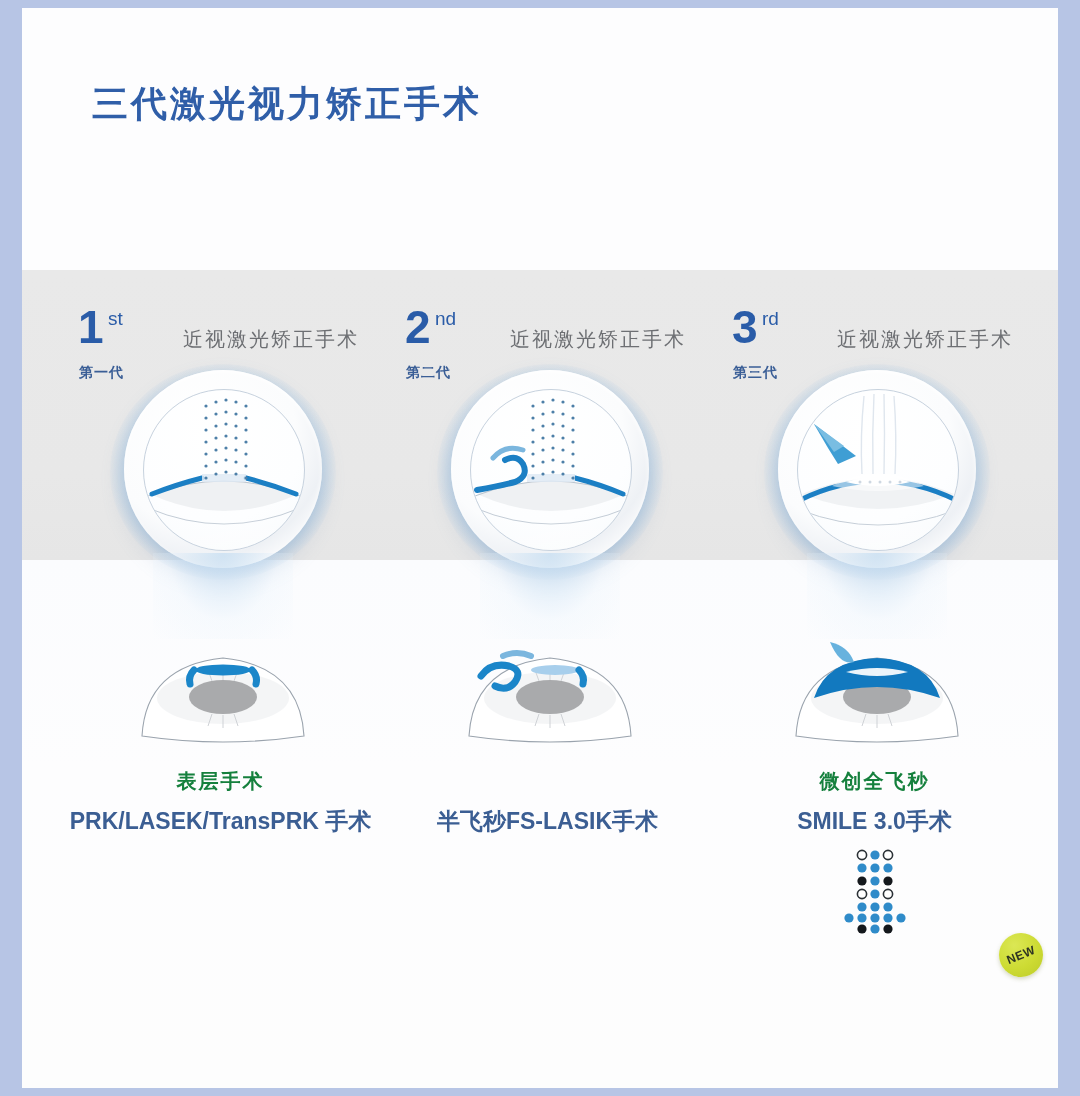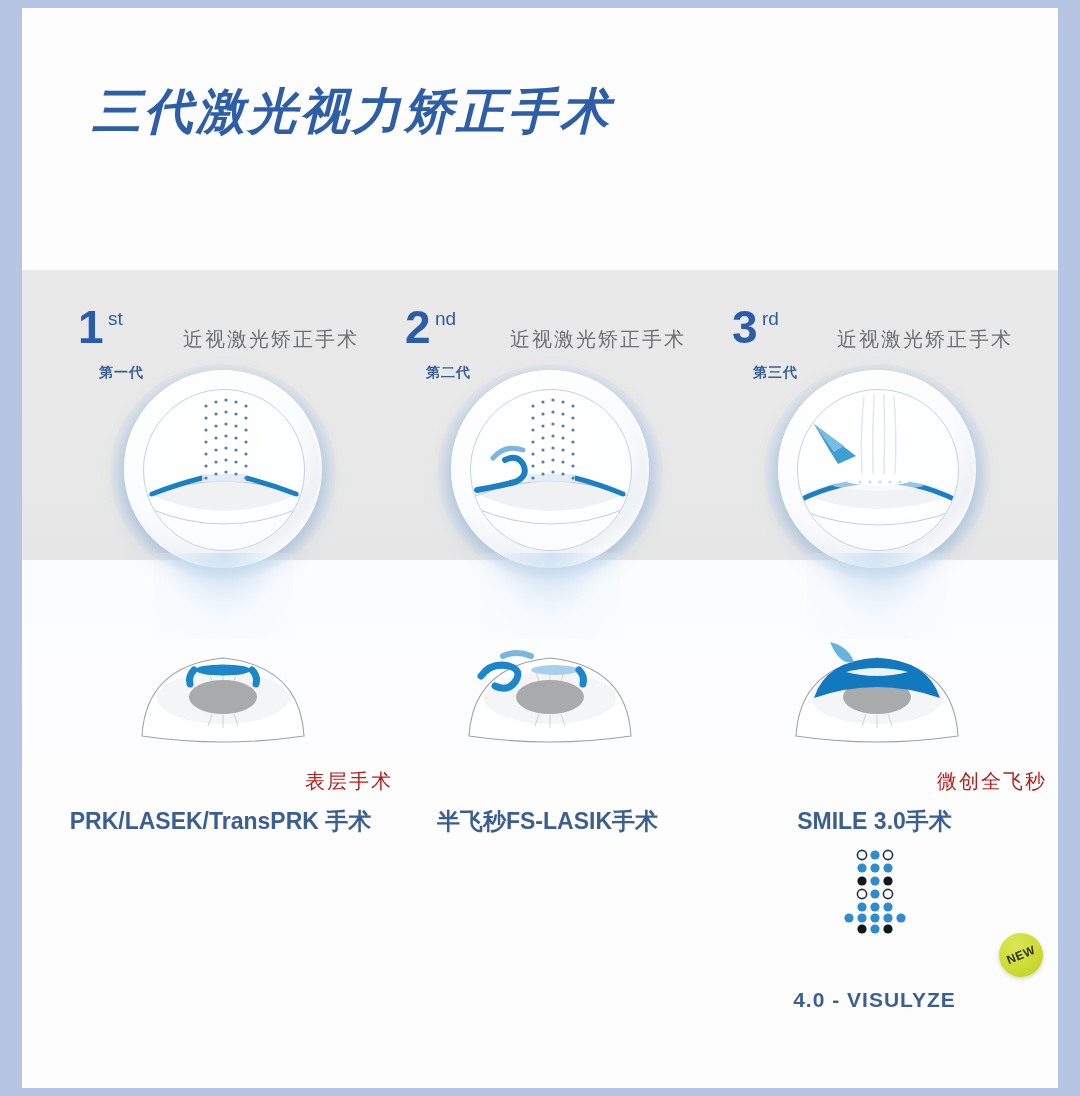--- a/index.html
+++ b/index.html
@@ -12,33 +12,33 @@
 
   
   #band{position:absolute;left:0;top:262px;width:1036px;height:290px;
         background:linear-gradient(180deg,#e9e9e9 0%,#e8e8e8 70%,#e6e6e6 100%);}
 
   
   #wash{position:absolute;left:0;top:552px;width:1036px;height:528px;
         background:linear-gradient(180deg,#fbfcfe 0%,#fdfdfe 40%,#fdfdfd 100%);}
 
   
-  #title{position:absolute;left:70px;top:74px;font-size:49px;font-weight:bold;
-         color:#2f5ea8;letter-spacing:3px;line-height:1.2;white-space:nowrap;font-style:italic;}
+  #title{position:absolute;left:70px;top:74px;font-size:36px;font-weight:bold;
+         color:#2f5ea8;letter-spacing:3px;line-height:1.2;white-space:nowrap;}
 
   
   .col{position:absolute;top:0;width:345px;height:1080px;}
   .col.c1{left:26px;}
   .col.c2{left:353px;}
   .col.c3{left:680px;}
 
   .genwrap{position:absolute;left:30px;top:296px;width:300px;height:90px;}
   .gennum{position:absolute;left:0;top:0;font-size:46px;font-weight:bold;color:#2a5ca8;line-height:1;}
   .gensup{position:absolute;left:30px;top:4px;font-size:19px;font-weight:normal;color:#2a5ca8;}
-  .gensub{position:absolute;left:1px;top:60px;font-size:14px;font-weight:bold;color:#3a5e96;letter-spacing:1px;margin-left:20px;}
+  .gensub{position:absolute;left:1px;top:60px;font-size:14px;font-weight:bold;color:#3a5e96;letter-spacing:1px;}
   .genzh{position:absolute;left:105px;top:22px;font-size:20px;color:#6d6f73;letter-spacing:2px;white-space:nowrap;}
 
   
   .lens{position:absolute;left:76px;top:362px;width:198px;height:198px;}
   .lens .halo{position:absolute;left:-14px;top:-6px;width:226px;height:216px;border-radius:50%;
         background:radial-gradient(closest-side,rgba(255,255,255,0) 62%,rgba(135,185,228,0.55) 78%,rgba(135,185,228,0.05) 100%);}
   .lens .ring{position:absolute;left:0;top:0;width:198px;height:198px;border-radius:50%;
         background:radial-gradient(circle at 38% 30%,#ffffff 0%,#fbfcfd 52%,#eef1f5 70%,#ffffff 84%,#f3f5f8 100%);
         box-shadow:0 10px 22px rgba(120,150,185,.30), inset 0 2px 5px rgba(255,255,255,.95);}
   .lens .glass{position:absolute;left:19px;top:19px;width:160px;height:160px;border-radius:50%;
@@ -48,22 +48,22 @@
         background:radial-gradient(ellipse at 50% 100%,rgba(255,255,255,.95) 0%,rgba(255,255,255,0) 70%);}
 
   
   .lensglow{position:absolute;left:105px;top:545px;width:140px;height:86px;
         background:radial-gradient(ellipse at 50% 0%,rgba(198,222,242,.75) 0%,rgba(230,242,252,.25) 55%,rgba(255,255,255,0) 100%);}
 
   
   .eye{position:absolute;left:76px;top:628px;width:198px;height:108px;}
 
   
-  .lbl1{position:absolute;left:0;top:760px;width:345px;text-align:right;font-size:20px;
-        font-weight:normal;color:#b91c1c;letter-spacing:2px;}
+  .lbl1{position:absolute;left:0;top:760px;width:345px;text-align:center;font-size:20px;
+        font-weight:bold;color:#15803d;letter-spacing:2px;}
   .lbl2{position:absolute;left:0;top:798px;width:345px;text-align:center;font-size:23px;
         font-weight:bold;color:#3b5e93;letter-spacing:0px;white-space:nowrap;}
 
   
   #dots{position:absolute;left:0;top:840px;width:345px;height:88px;}
 
   #extra1{position:absolute;left:0;top:941px;width:345px;text-align:center;font-size:20px;
           font-weight:bold;color:#3b5e93;letter-spacing:2px;}
   #extra2{position:absolute;left:0;top:980px;width:345px;text-align:center;font-size:21px;
           font-weight:bold;color:#3b5e93;letter-spacing:1px;}
@@ -369,20 +369,19 @@
             <circle cx="186" cy="70" r="4.6" fill="#2f8bc9"></circle>
             <circle cx="199" cy="70" r="4.6" fill="#2f8bc9"></circle>
 
             <circle cx="160" cy="81" r="4.6" fill="#14181c"></circle>
             <circle cx="173" cy="81" r="4.6" fill="#2f8bc9"></circle>
             <circle cx="186" cy="81" r="4.6" fill="#14181c"></circle>
           </g>
         </svg>
       </div>
 
-      <div id="extra2">4.0 - VISULYZE</div>
       <div id="newbadge">
         <span>NEW</span>
       </div>
     </div>
 
   </div>
 </div>
 
 </body></html>

